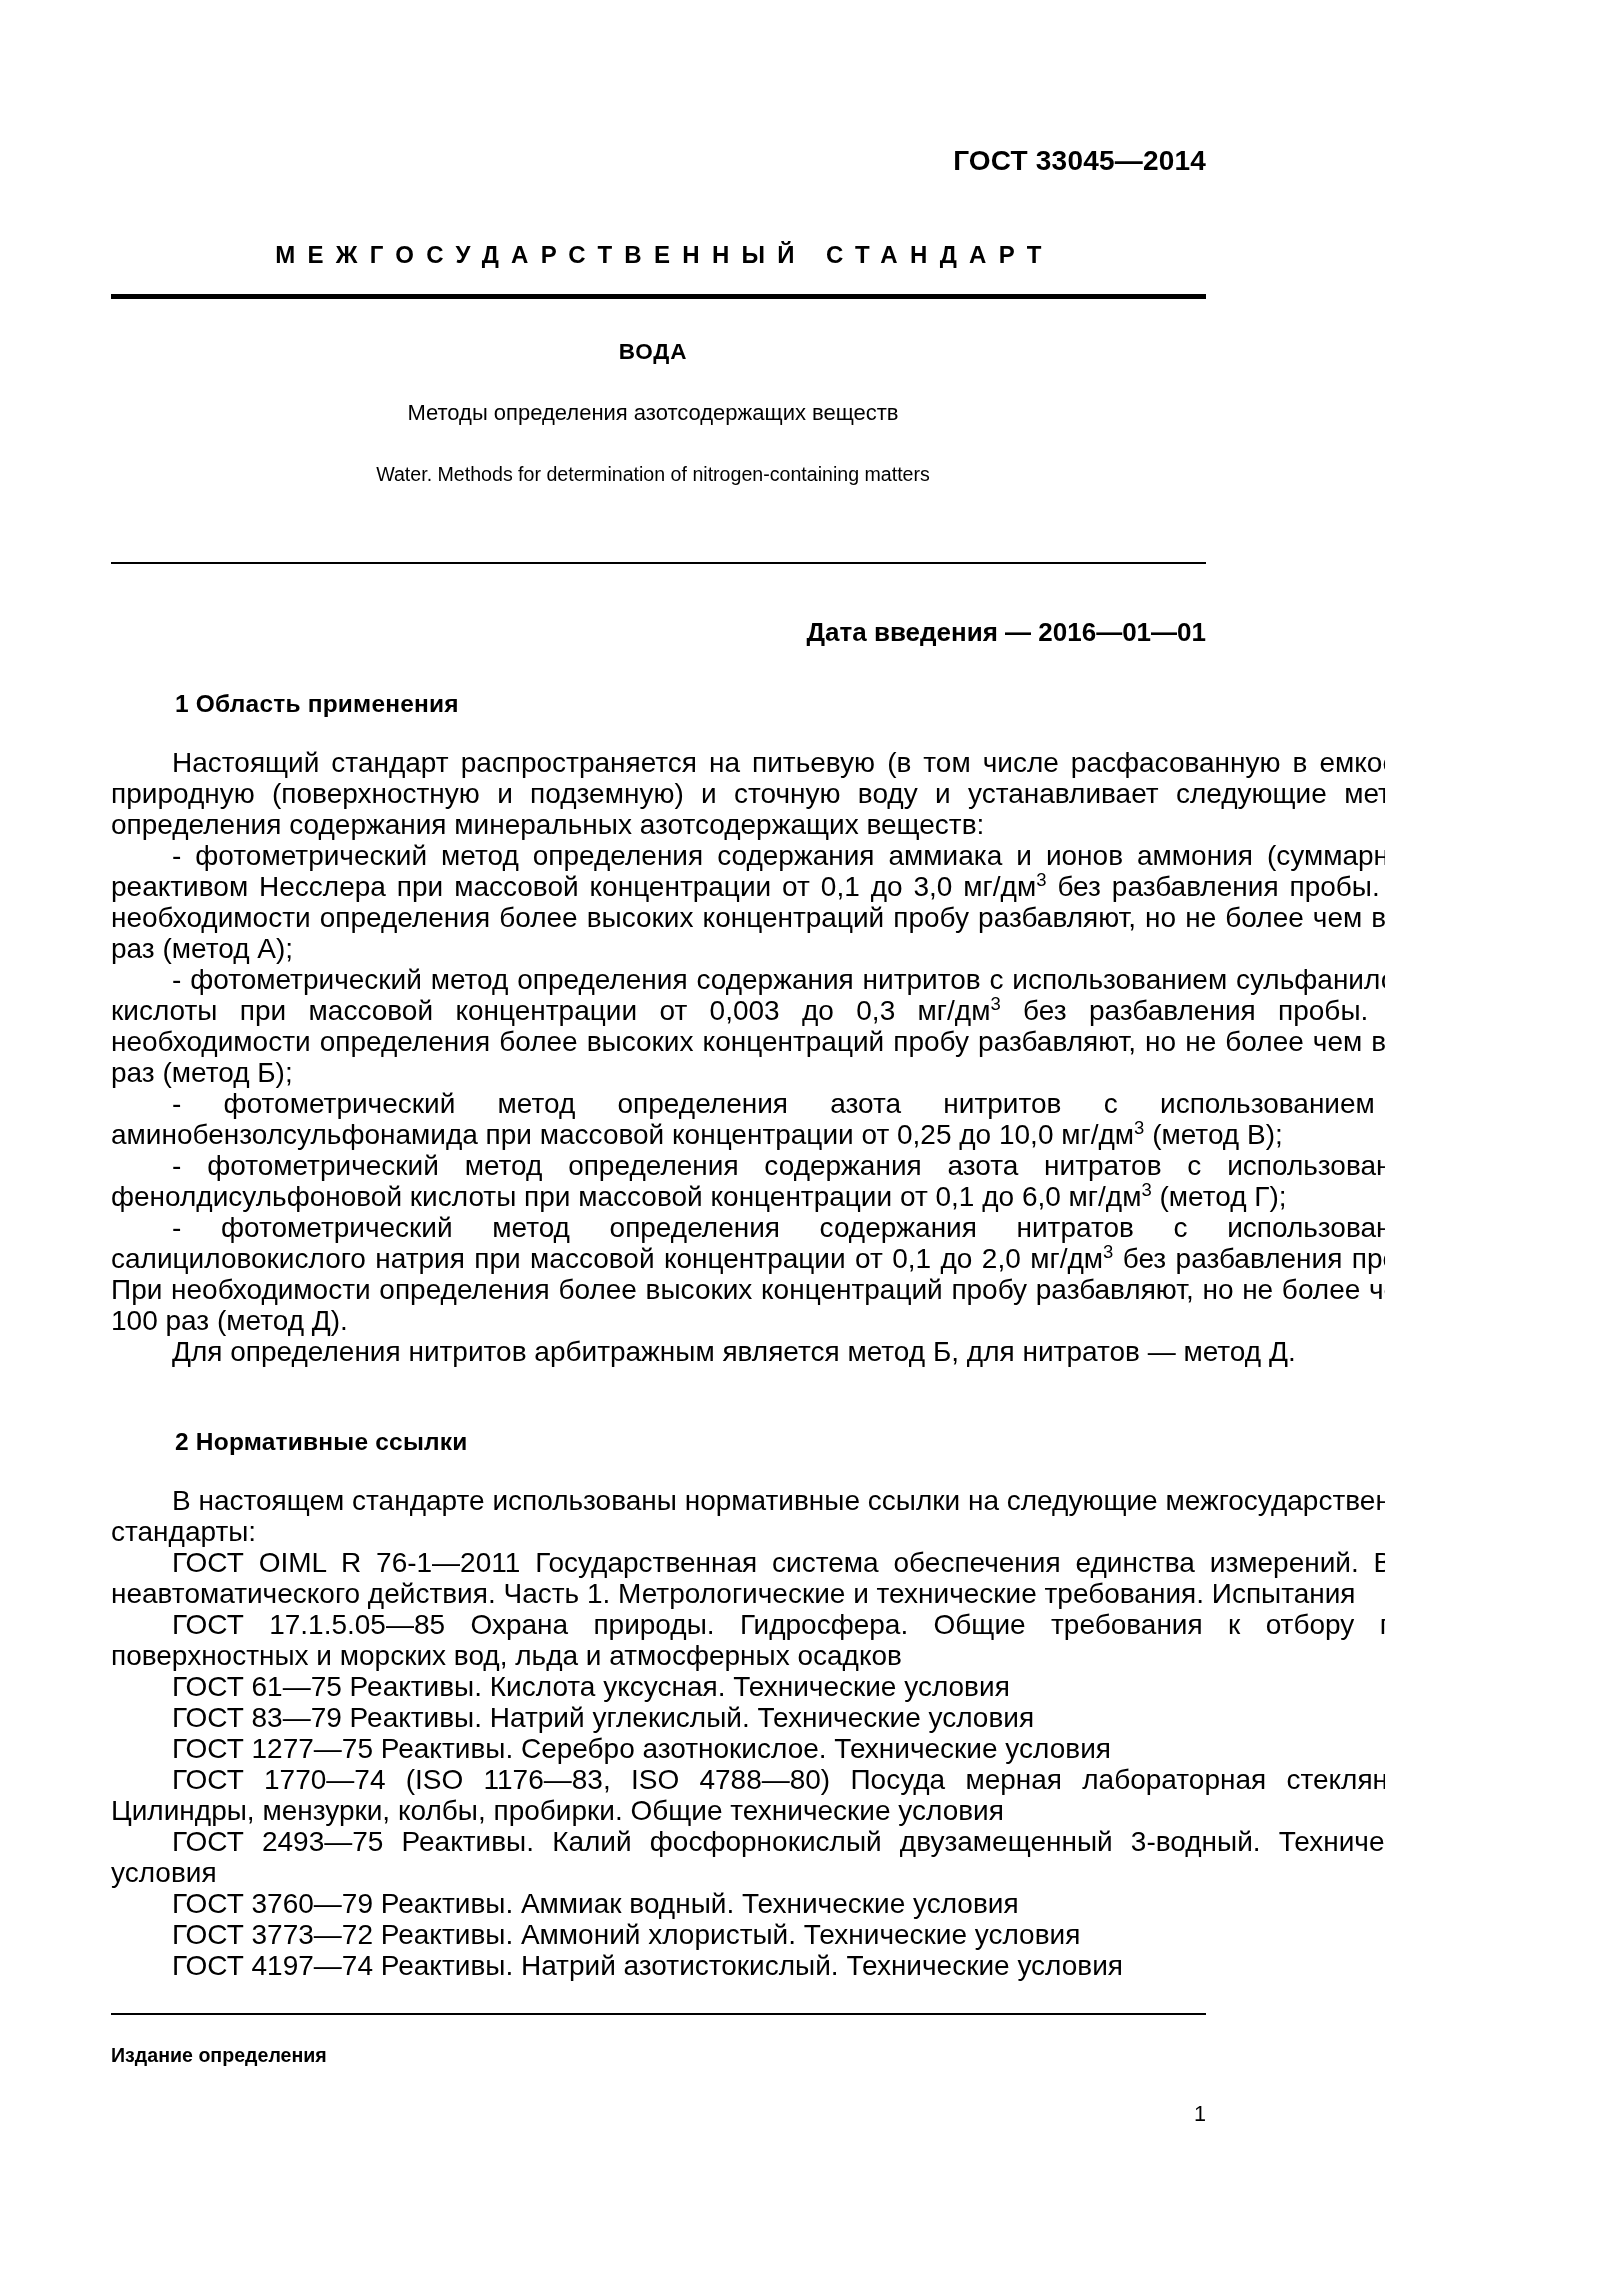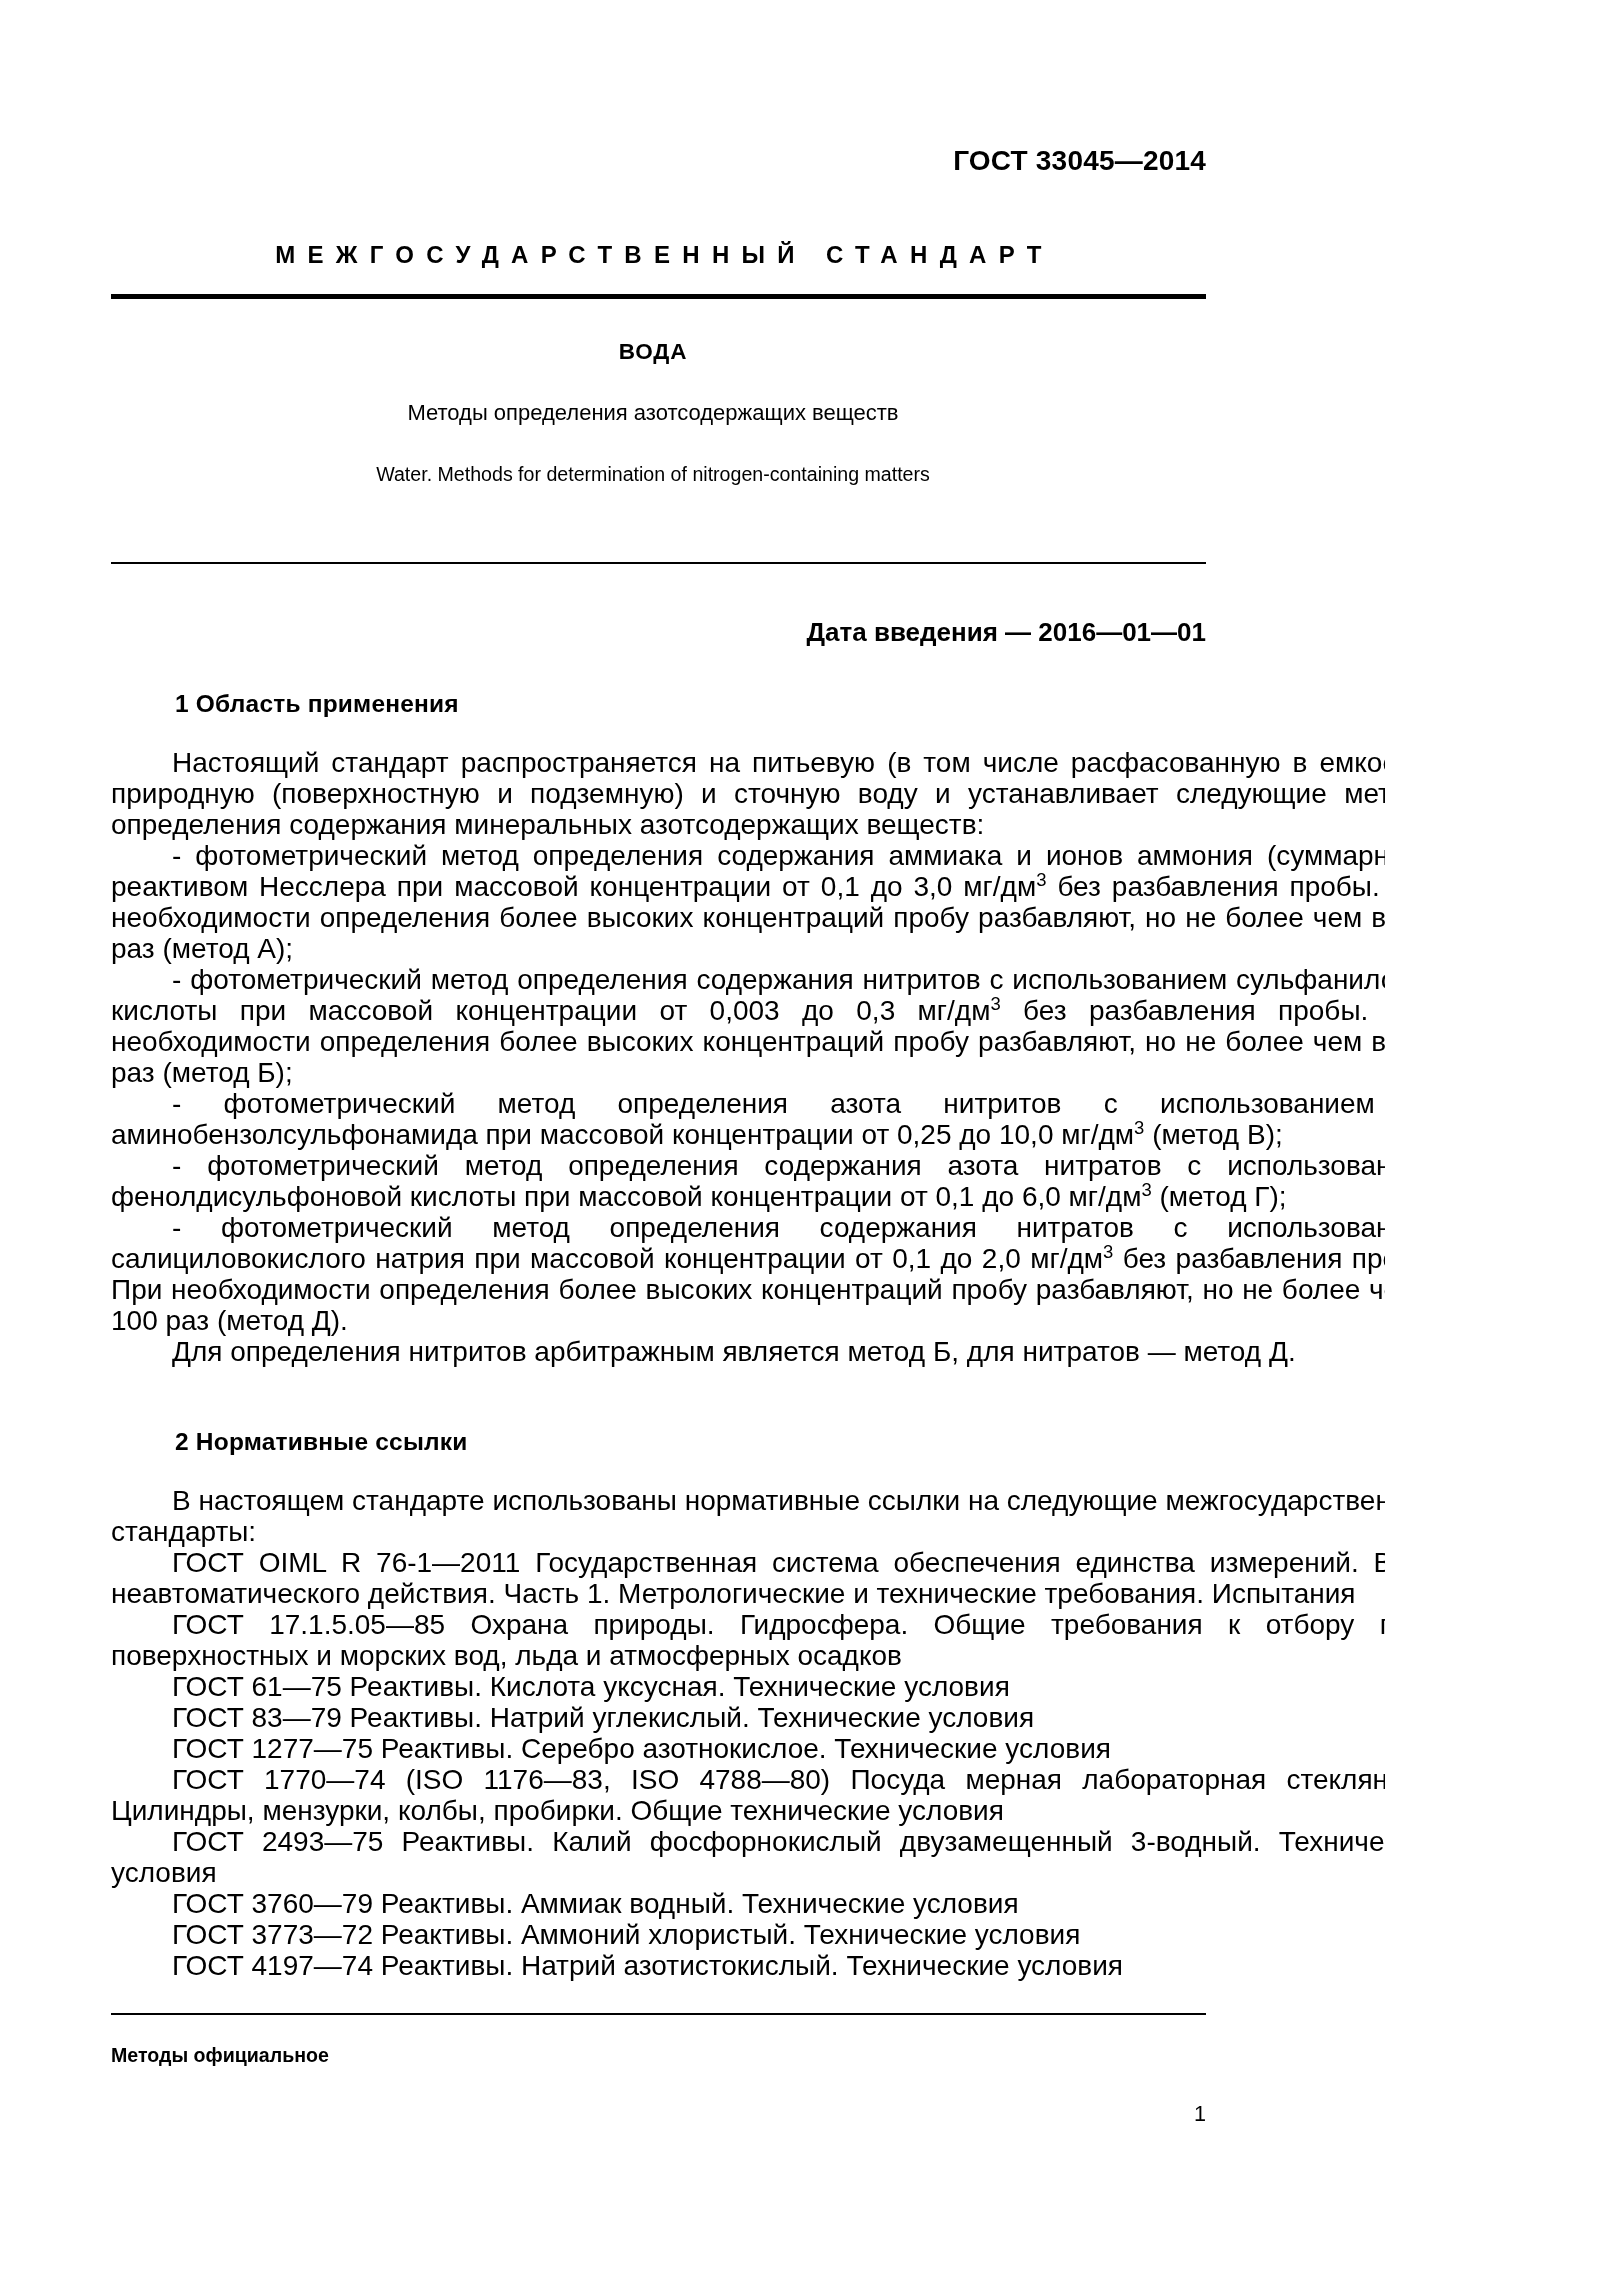--- a/index.html
+++ b/index.html
@@ -187,17 +187,17 @@
     <p class="body-par">ГОСТ 1770—74 (ISO 1176—83, ISO 4788—80)  Посуда мерная лабораторная стеклянная. Цилиндры, мензурки, колбы, пробирки. Общие технические условия</p>
     <p class="body-par">ГОСТ 2493—75  Реактивы.   Калий   фосфорнокислый   двузамещенный   3-водный.   Технические условия</p>
     <p class="body-par">ГОСТ 3760—79  Реактивы. Аммиак водный. Технические условия</p>
     <p class="body-par">ГОСТ 3773—72  Реактивы. Аммоний хлористый. Технические условия</p>
     <p class="body-par">ГОСТ 4197—74  Реактивы. Натрий азотистокислый. Технические условия</p>
 
   </div>
 
   <div class="rule-thin" id="rule-bottom"></div>
 
-  <div class="footer-note">Методы официальное</div>
+  <div class="footer-note">Издание определения</div>
   <div class="page-number">1</div>
 
 </div>
 
 
 </body></html>

